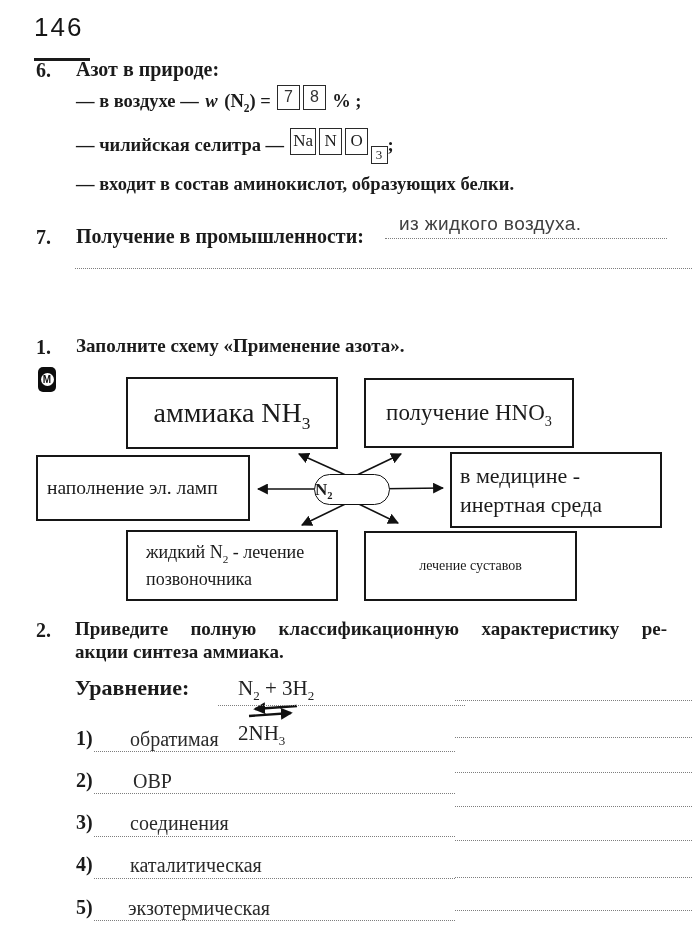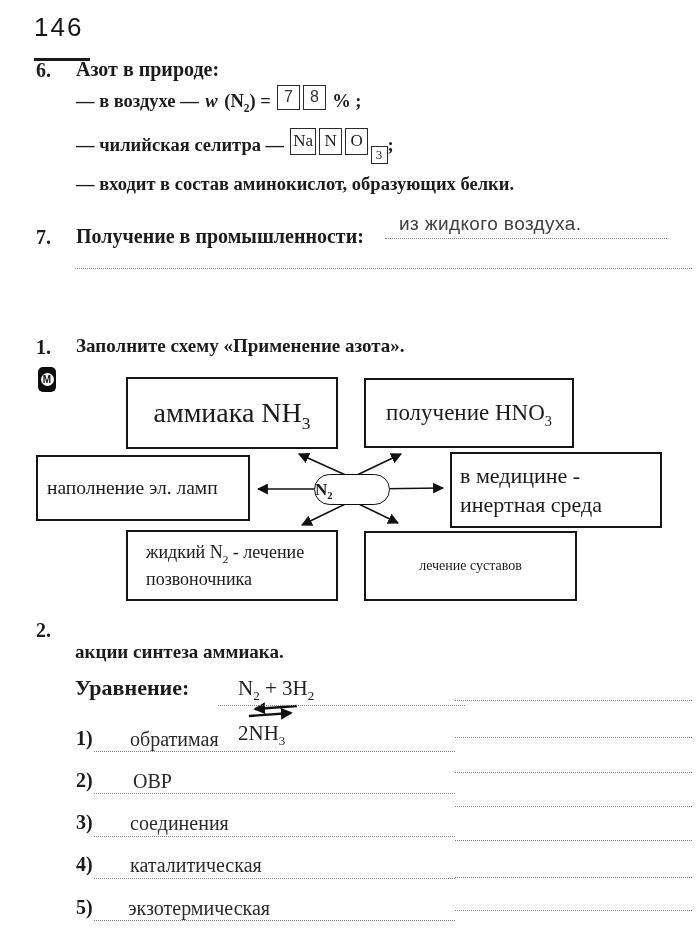--- a/index.html
+++ b/index.html
@@ -141,20 +141,21 @@
 
   <div class="dbox center-text" style="left:364px;top:531px;width:213px;height:70px;font-size:14px">
     <span>лечение суставов</span>
   </div>
 
   <div class="pill">
     <span><span>N</span><sub>2</sub></span>
   </div>
 
   <div class="abs num" style="left:36px;top:619px">2.</div>
+  <div class="abs para justify-line" style="left:75px;top:618px">Приведите полную классификационную характеристику ре-</div>
   <div class="abs para" style="left:75px;top:641px">акции синтеза аммиака.</div>
 
   <div class="abs eq-label" style="left:75px;top:675px">Уравнение:</div>
   <div class="abs eq" style="left:238px;top:676px">
     <span>N</span><sub>2</sub><span> + 3H</span><sub>2</sub><svg class="eq-arrow" width="58" height="20" viewBox="0 0 58 20">
       <defs>
         <marker id="eqh" viewBox="0 0 10 10" refX="8.5" refY="5" markerWidth="12" markerHeight="12" orient="auto" markerUnits="userSpaceOnUse">
           <path d="M0,0 L10,5 L0,10 z" fill="#111"></path>
         </marker>
       </defs>

